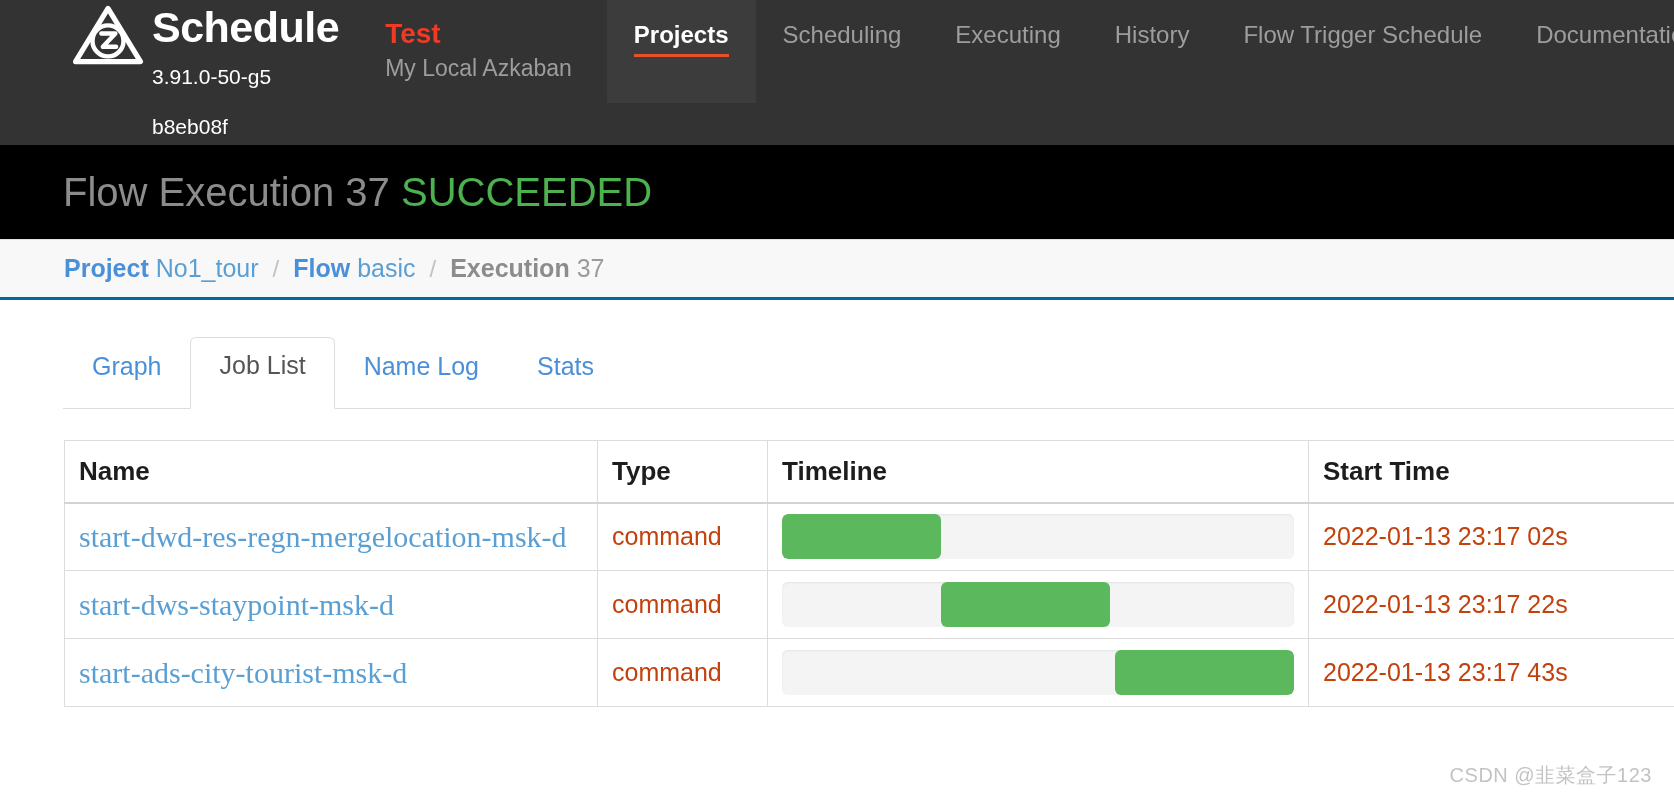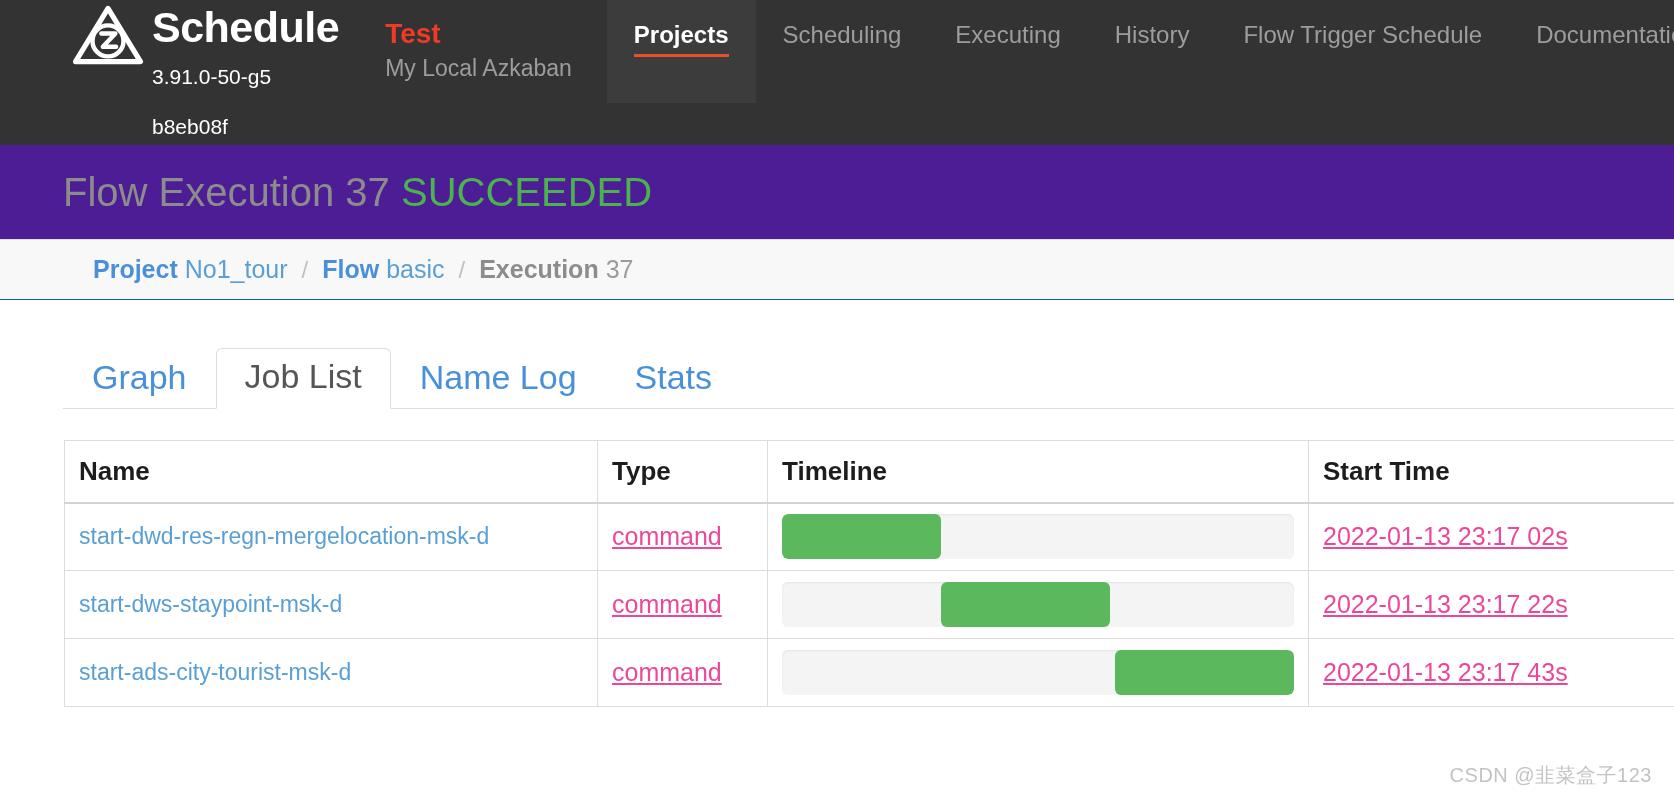--- a/index.html
+++ b/index.html
@@ -104,45 +104,45 @@
     position: absolute;
     left: 27px; right: 27px;
     top: 54px;
     height: 3px;
     background: #e8502a;
   }
 
   
   .page-header {
     height: 95px;
-    background: #4c1d95;
+    background: #000000;
     border-bottom: 1px solid #e0e0e0;
     display: flex;
     align-items: center;
     padding-left: 63px;
   }
   .page-title {
     font-size: 40px;
     color: #8c8c8c;
     font-weight: normal;
     line-height: 46px;
     white-space: nowrap;
   }
   .page-title .status {
     color: #4cb14f;
   }
 
   
   .breadcrumb-bar {
     height: 60px;
     background: #f8f8f8;
-    border-bottom: 1px solid #0369a1;
+    border-bottom: 3px solid #0369a1;
     display: flex;
     align-items: center;
-    padding-left: 93px;
+    padding-left: 64px;
     font-size: 25px;
   }
   .crumb { white-space: nowrap; }
   .crumb .key { font-weight: bold; }
   .crumb.link { color: #4a90d9; cursor: pointer; }
   .crumb.link .val { color: #5a9fd4; font-weight: normal; }
   .crumb.current .key { color: #8c8c8c; }
   .crumb.current .val { color: #9b9b9b; font-weight: normal; }
   .crumb-sep {
     color: #c2c2c2;
@@ -157,23 +157,23 @@
     padding-right: 0;
     background: #ffffff;
   }
   .tabs {
     display: flex;
     align-items: flex-end;
     border-bottom: 1px solid #dddddd;
     height: 57px;
   }
   .tab {
-    font-size: 34px;
+    font-size: 25px;
     color: #4a90d9;
-    padding: 12px 28px 17px 28px;
+    padding: 12px 28px 28px 28px;
     line-height: 30px;
     cursor: pointer;
     border: 1px solid transparent;
     border-bottom: none;
     margin-bottom: -1px;
     white-space: nowrap;
   }
   .tab.active {
     color: #555555;
     background: #ffffff;
@@ -210,29 +210,29 @@
     border-bottom-color: #d3d3d3;
   }
   table.joblist td { height: 68px; }
   .col-name   { width: 533px; }
   .col-type   { width: 170px; }
   .col-timeline { width: 541px; }
   .col-start  { width: 436px; }
 
   .job-link {
     color: #5a9fd4;
-    font-size: 23px;
+    font-size: 30px;
     cursor: pointer;
     white-space: nowrap;
+    font-family: Liberation Serif, serif;
   }
   .cell-text {
     font-size: 25px;
-    color: #ec4899;
-    white-space: nowrap;
-    text-decoration: underline;
+    color: #c2410c;
+    white-space: nowrap;
   }
 
   .timeline-track {
     position: relative;
     height: 45px;
     background: #f4f4f4;
     border-radius: 6px;
     box-shadow: inset 0 1px 2px rgba(0,0,0,0.07);
     overflow: hidden;
   }

